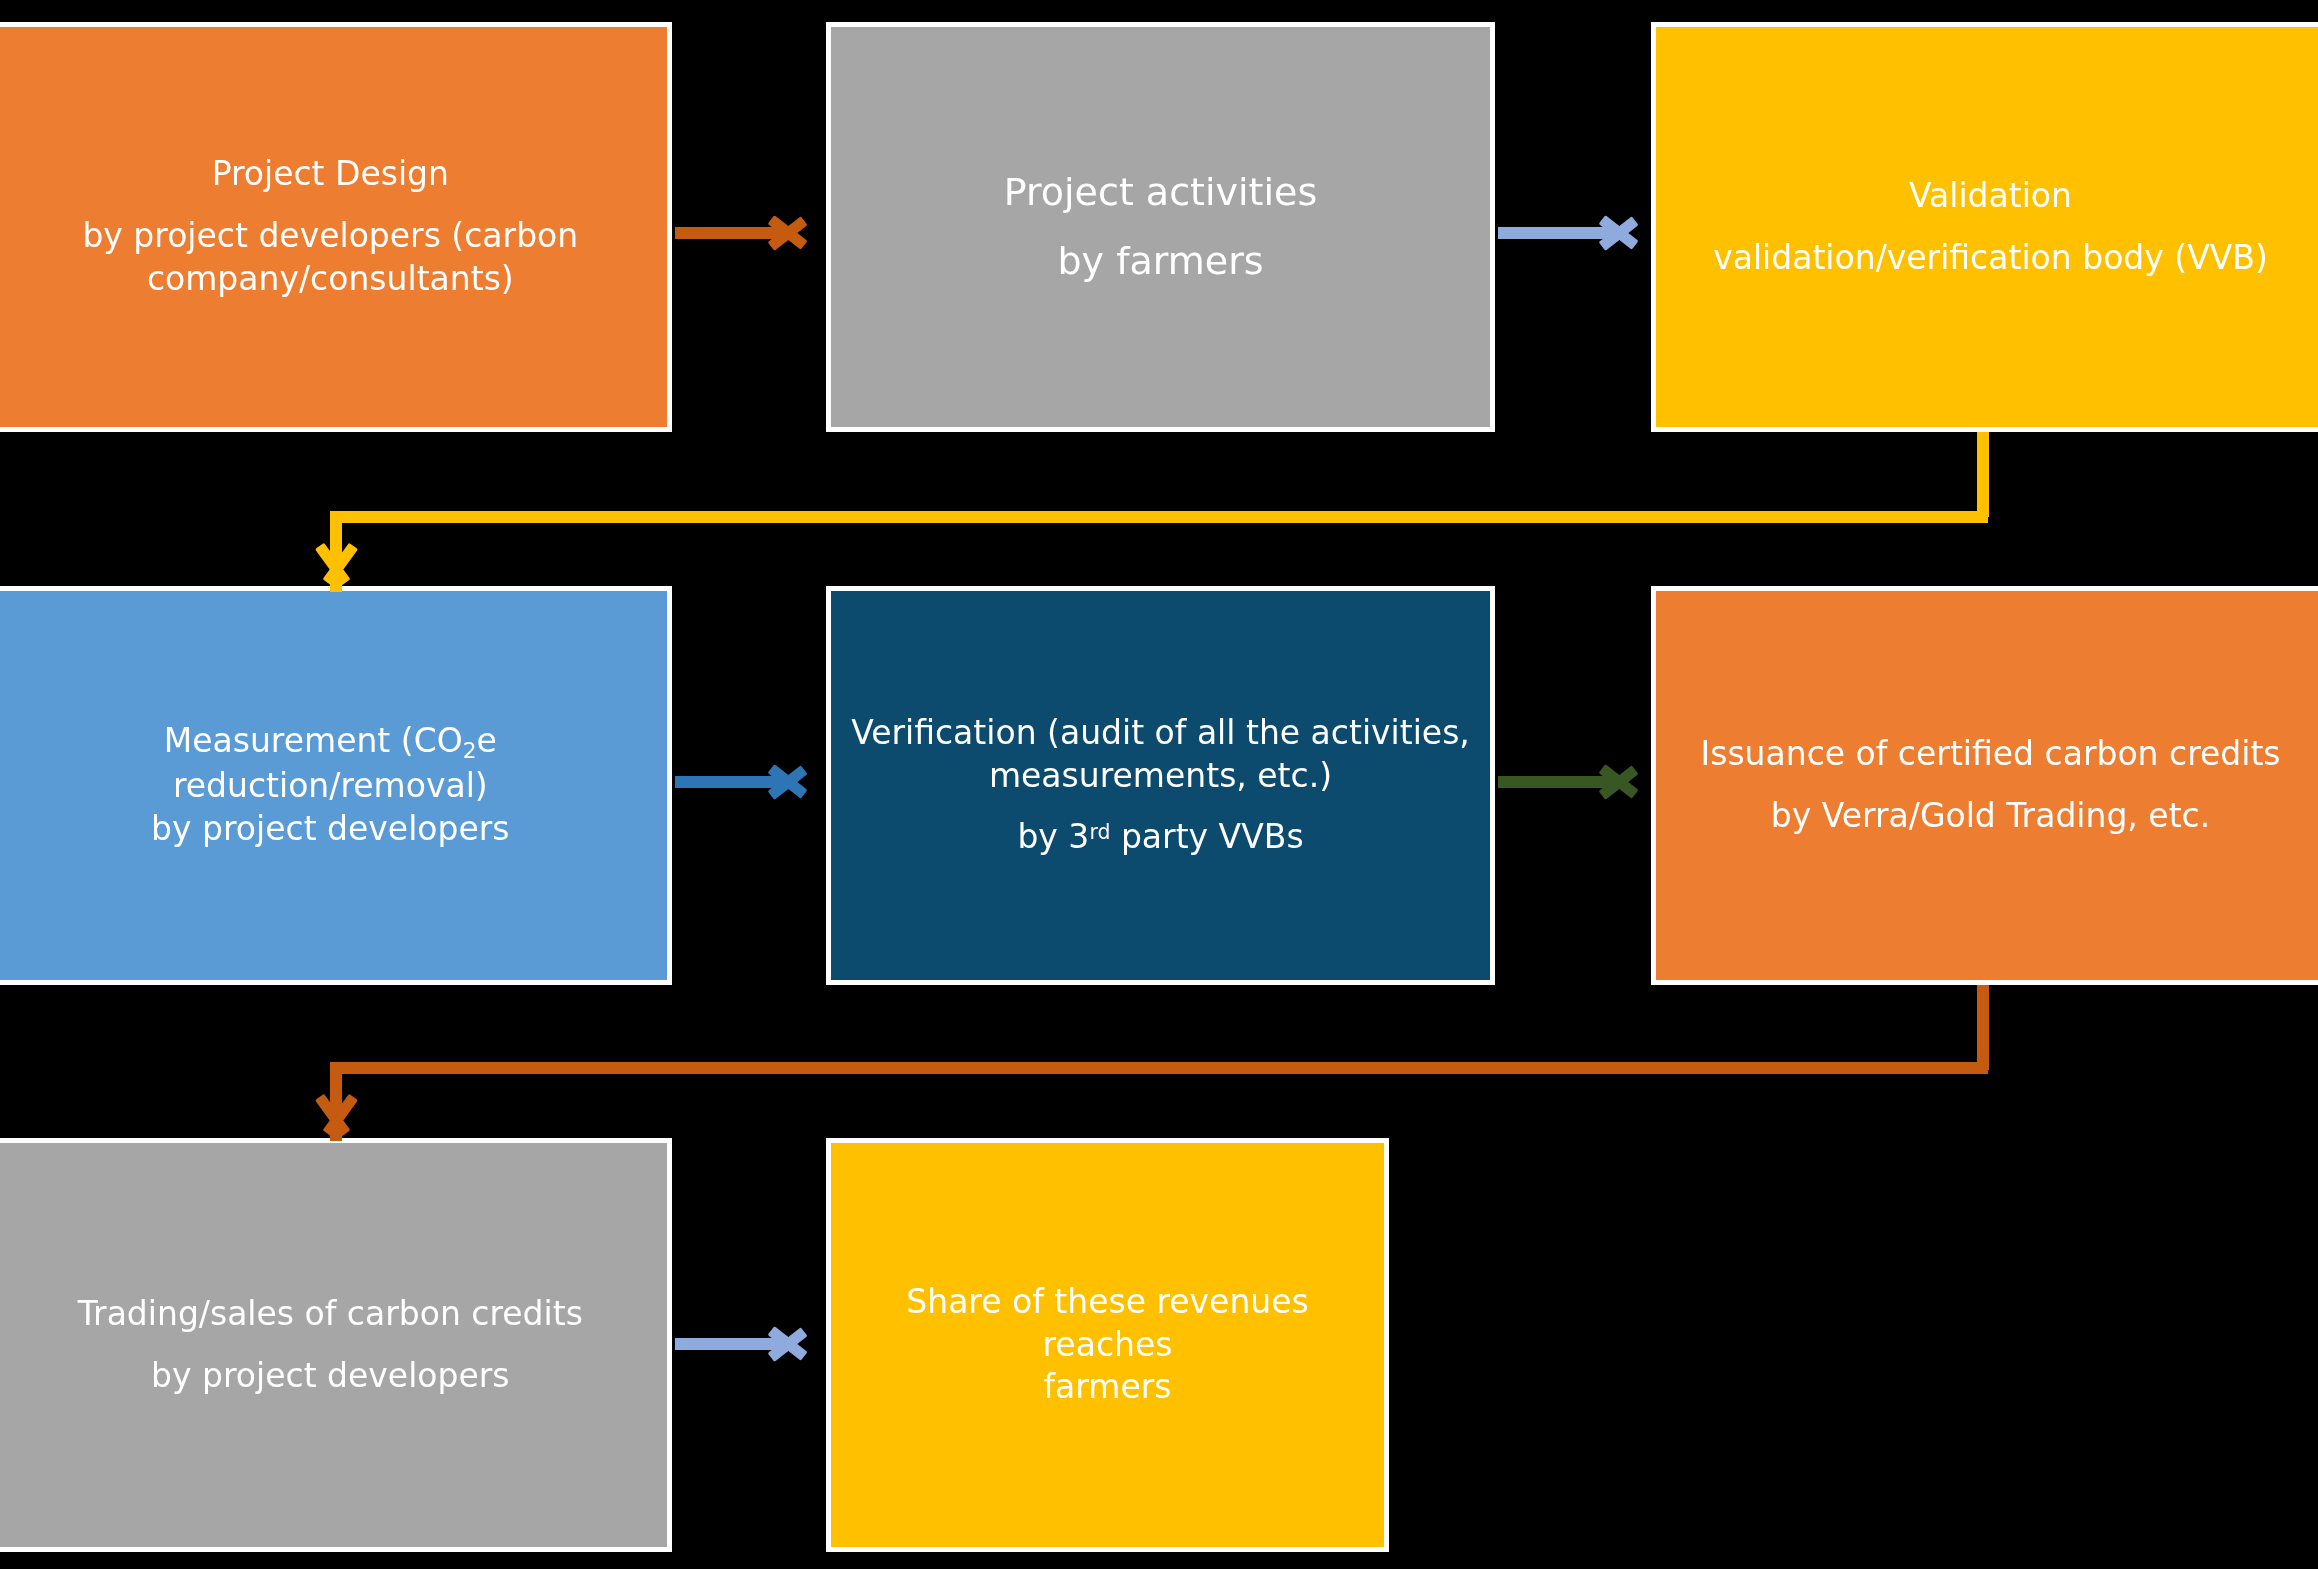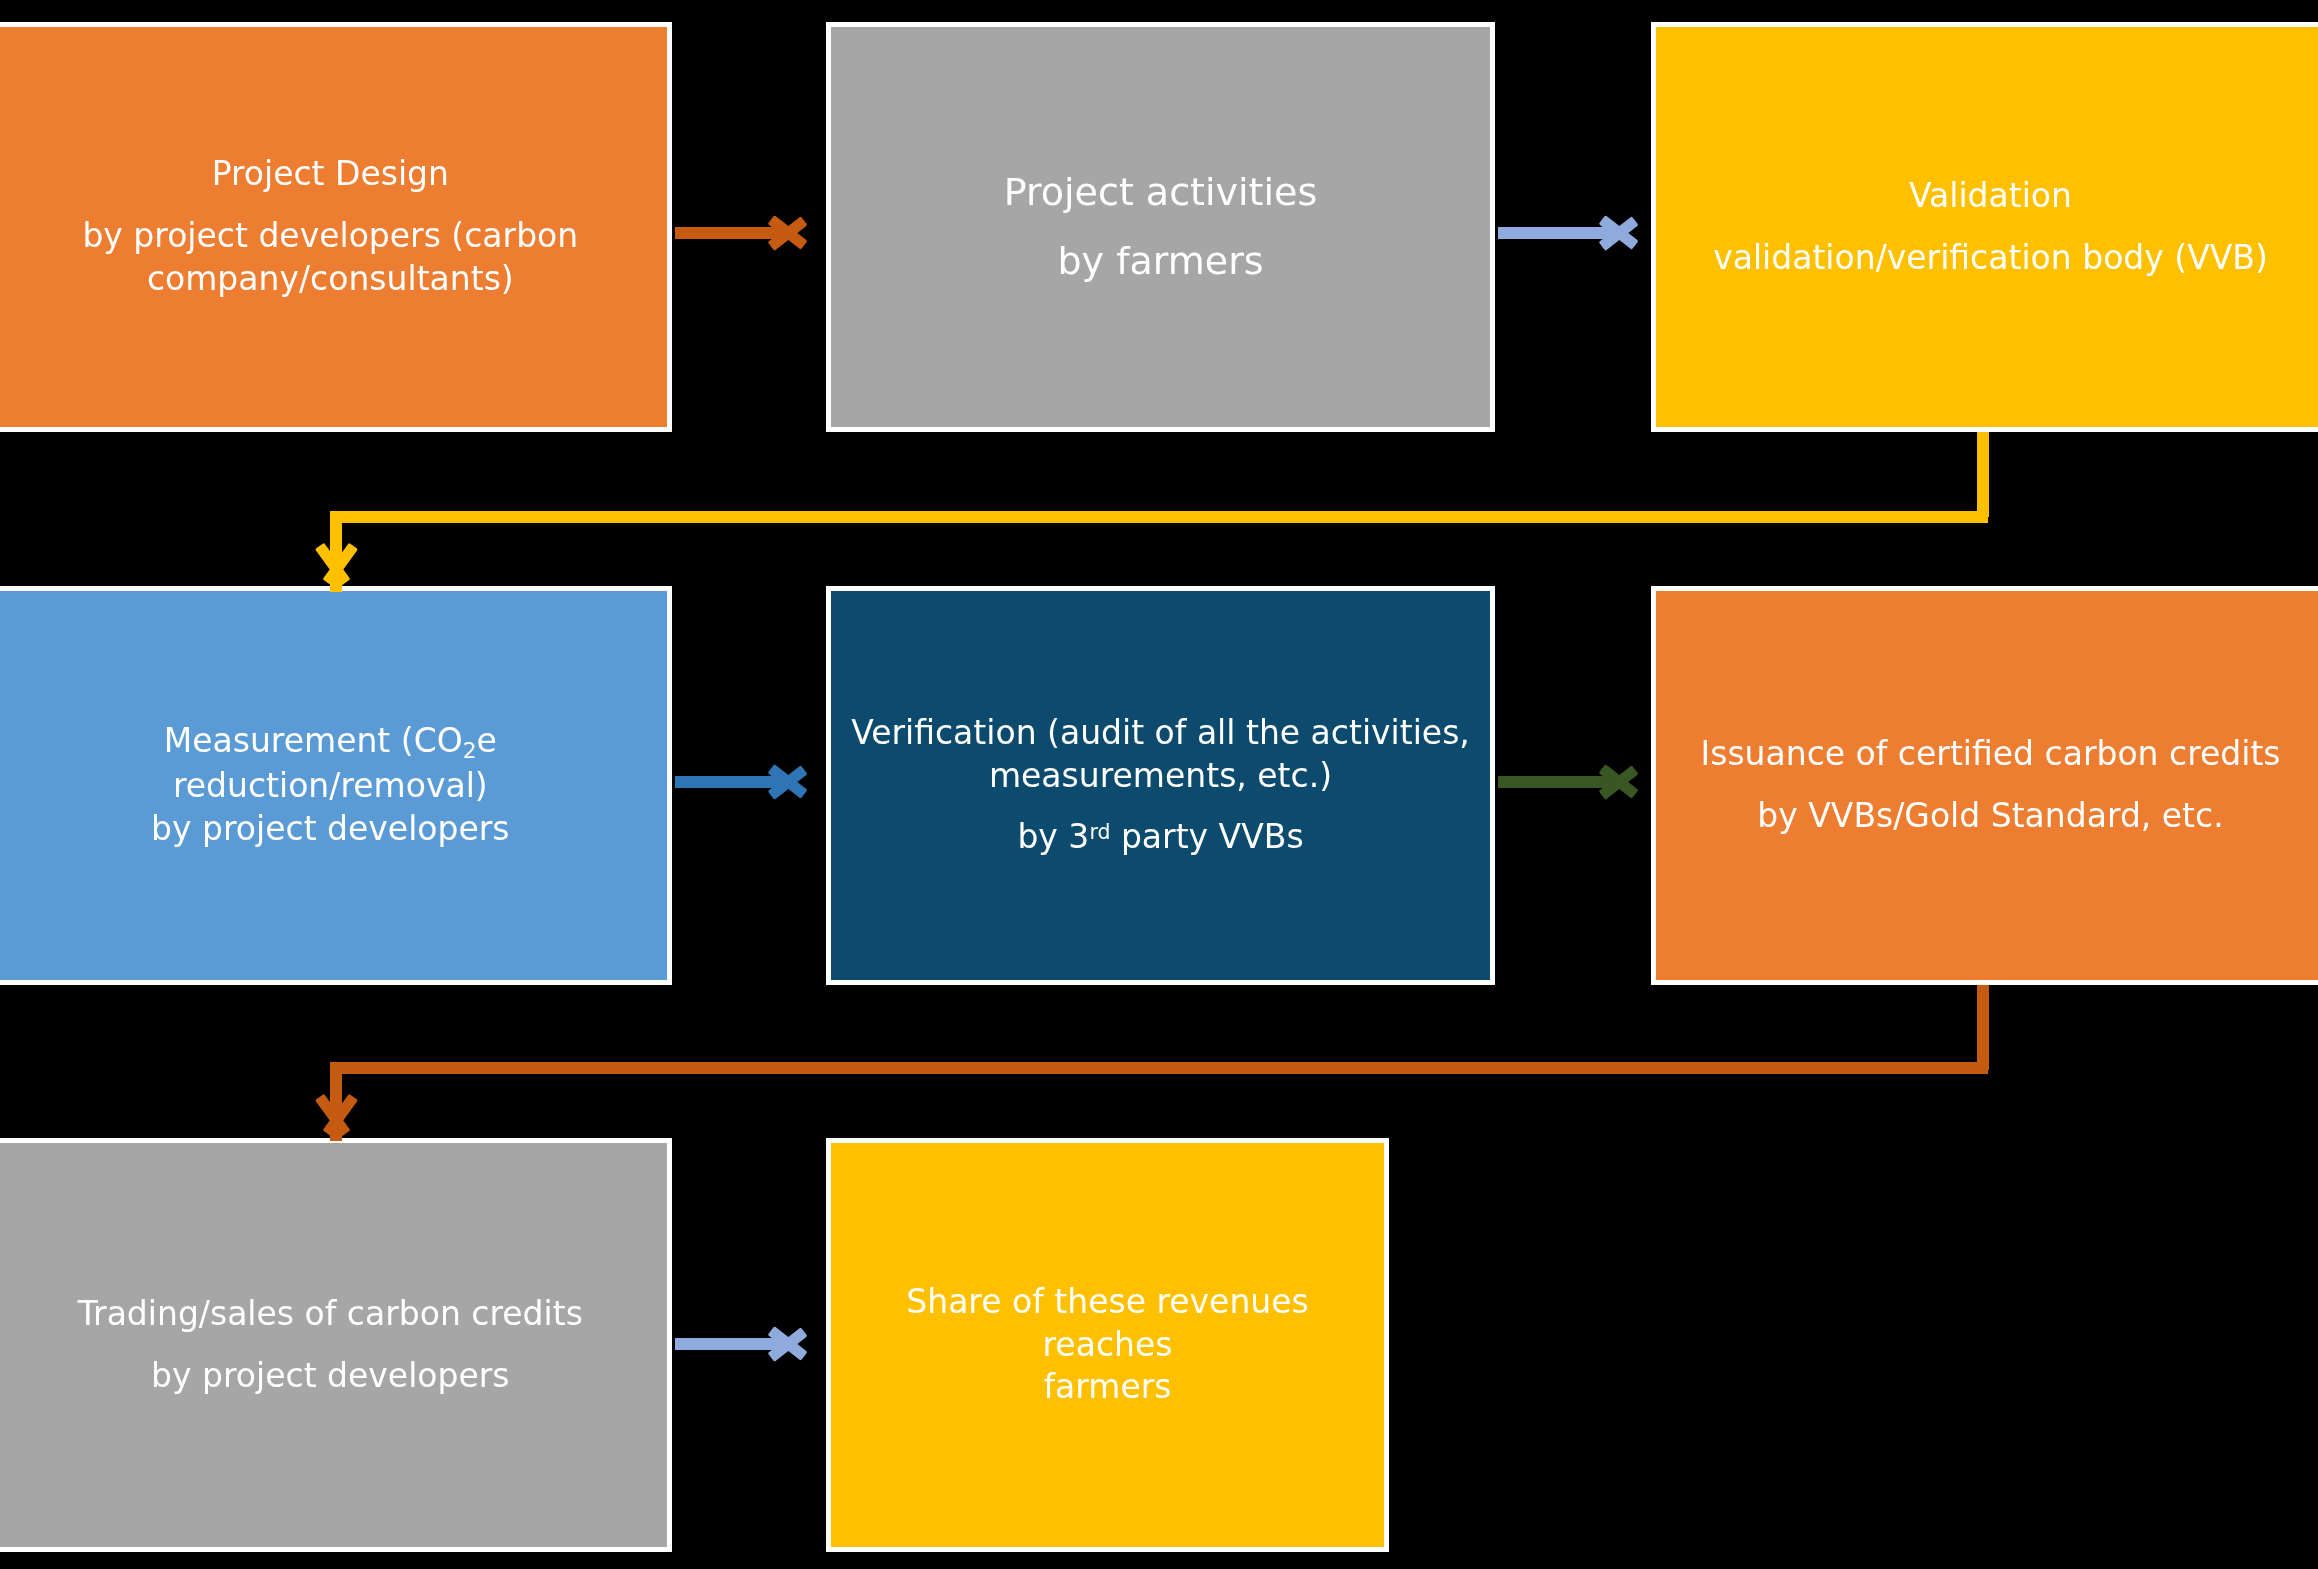--- a/index.html
+++ b/index.html
@@ -140,21 +140,21 @@
   <div class="node" id="n-verification" data-name="node-verification">
     <span class="line" data-name="node-verification-line1">Verification (audit of all the activities,</span>
     <span class="line" data-name="node-verification-line2">measurements, etc.)</span>
     <span class="gap" data-name="spacer"></span>
     <span class="line" data-name="node-verification-line3"><span data-name="node-verification-line3-pre">by 3</span><sup data-name="ordinal-suffix">rd</sup><span data-name="node-verification-line3-post"> party VVBs</span></span>
   </div>
 
   <div class="node" id="n-issuance" data-name="node-issuance">
     <span class="line" data-name="node-issuance-line1">Issuance of certified carbon credits</span>
     <span class="gap" data-name="spacer"></span>
-    <span class="line" data-name="node-issuance-line2">by VVBs/Gold Standard, etc.</span>
+    <span class="line" data-name="node-issuance-line2">by Verra/Gold Trading, etc.</span>
   </div>
 
   <div class="node" id="n-trading" data-name="node-trading">
     <span class="line" data-name="node-trading-line1">Trading/sales of carbon credits</span>
     <span class="gap" data-name="spacer"></span>
     <span class="line" data-name="node-trading-line2">by project developers</span>
   </div>
 
   <div class="node" id="n-revenue-share" data-name="node-revenue-share">
     <span class="line" data-name="node-revenue-share-line1">Share of these revenues reaches</span>

